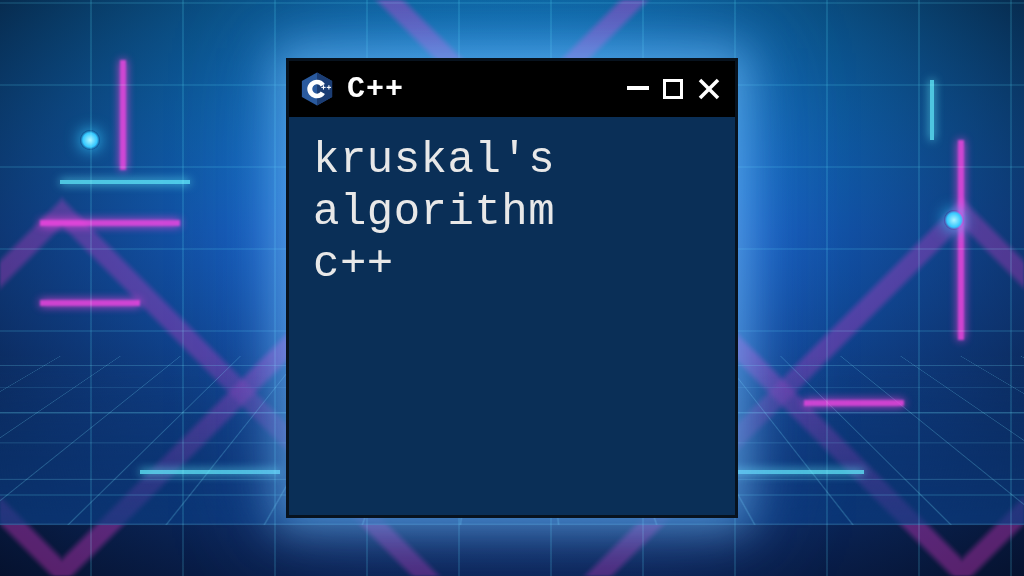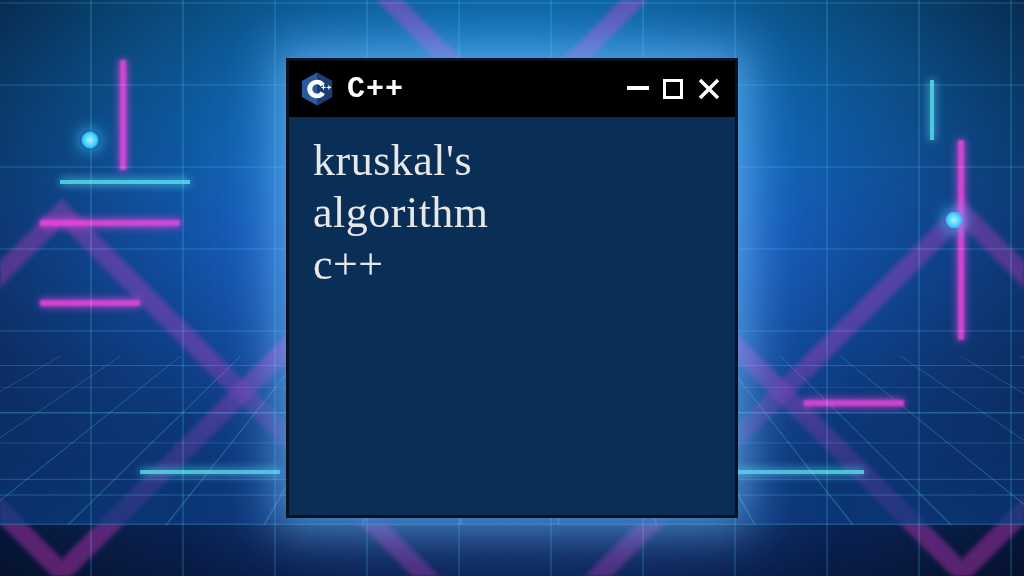--- a/index.html
+++ b/index.html
@@ -114,21 +114,21 @@
   .ctrl { cursor: pointer; display:inline-flex; align-items:center; justify-content:center; }
   .ctrl-min { width:22px; height:4px; background:#fff; margin-bottom:2px; }
   .ctrl-max { width:20px; height:20px; border:3px solid #fff; }
   .ctrl-close svg { width:24px; height:24px; display:block; }
 
   .body {
     padding: 18px 24px;
     color: #e8e8e8;
     font-size: 44px;
     line-height: 1.18;
-    font-family: Liberation Serif, serif;
+    font-family: Liberation Mono, monospace;
     letter-spacing: 0.5px;
     white-space: pre-line;
     font-weight: 400;
   }
 </style>
 </head>
 <body>
 
 <div class="bg">
   <div class="floor"></div>

